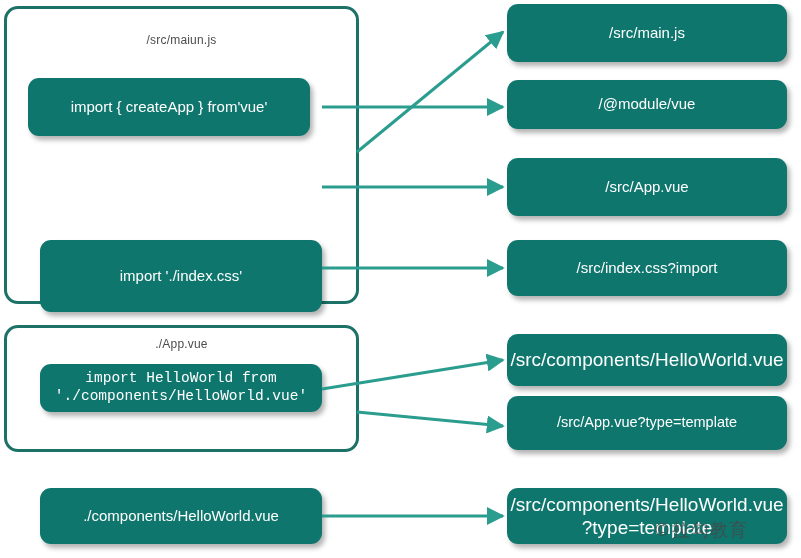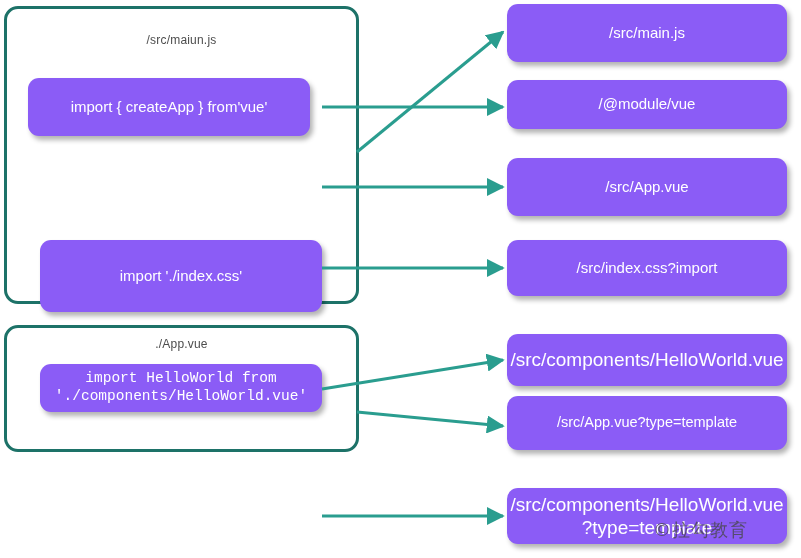--- a/index.html
+++ b/index.html
@@ -39,21 +39,21 @@
     width: 100%;
     text-align: center;
     color: #4d4d4d;
     font-size: 12px;
     letter-spacing: .2px;
     white-space: nowrap;
   }
   .node {
     position: absolute;
     box-sizing: border-box;
-    background: #8b5cf6;
+    background: #0f766e;
     border-radius: 11px;
     color: #ffffff;
     font-size: 15px;
     line-height: 1.22;
     display: flex;
     align-items: center;
     justify-content: center;
     text-align: center;
     padding: 2px 8px;
     box-shadow: 3px 4px 5px rgba(0,0,0,0.30);
@@ -87,20 +87,21 @@
 
   <div class="node" style="left:40px; top:240px; width:282px; height:72px;">import './index.css'</div>
 
   <div class="group-box" style="left:4px; top:325px; width:355px; height:127px;">
     <div class="group-title" style="top:9px;">./App.vue</div>
   </div>
 
   <div class="node small" style="left:40px; top:364px; width:282px; height:48px;font-family:Liberation Mono, monospace;">import HelloWorld from
 './components/HelloWorld.vue'</div>
 
+  <div class="node" style="left:40px; top:488px; width:282px; height:56px;">./components/HelloWorld.vue</div>
 
   <div class="node" style="left:507px; top:4px; width:280px; height:58px;">/src/main.js</div>
 
   <div class="node" style="left:507px; top:80px; width:280px; height:49px;">/@module/vue</div>
 
   <div class="node" style="left:507px; top:240px; width:280px; height:56px;">/src/index.css?import</div>
 
   <div class="node" style="left:507px; top:158px; width:280px; height:58px;">/src/App.vue</div>
 
   <div class="node tight" style="left:507px; top:334px; width:280px; height:52px;">/src/components/HelloWorld.vue</div>

